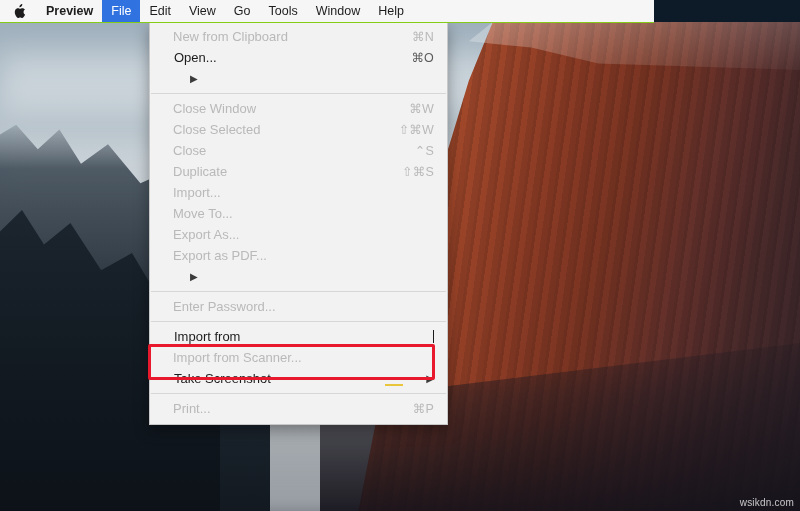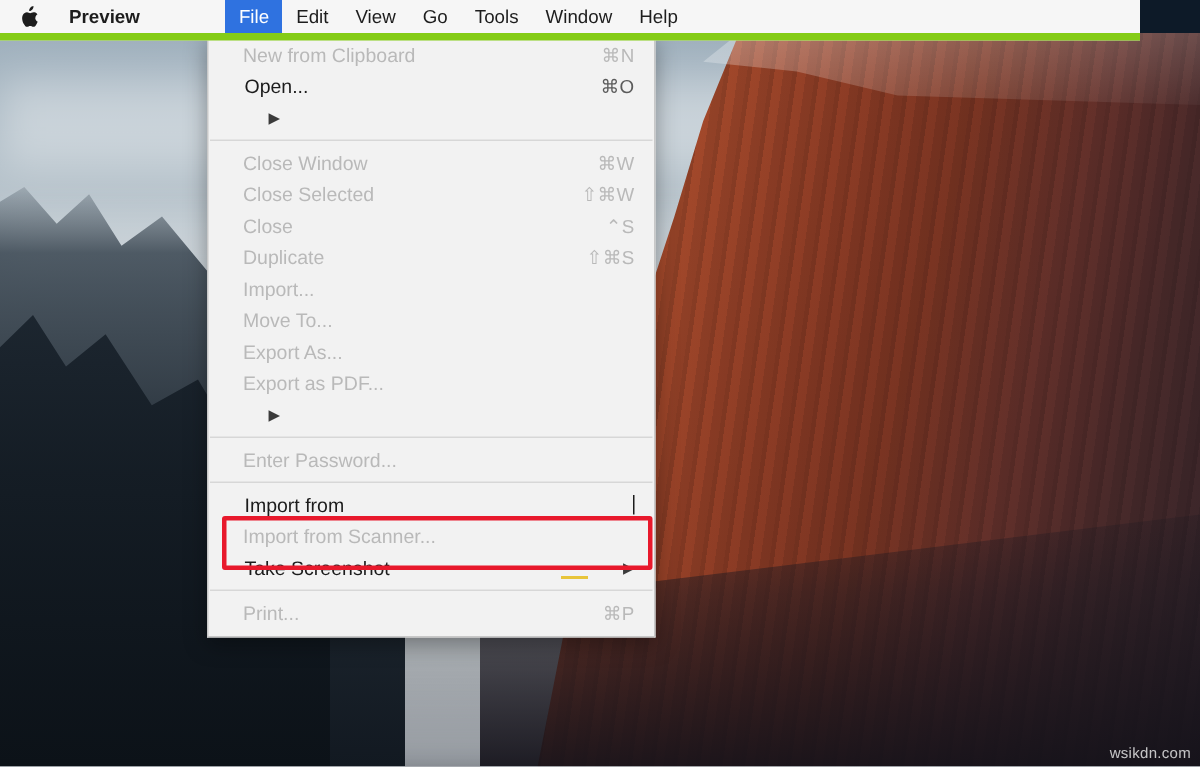--- a/index.html
+++ b/index.html
@@ -18,41 +18,40 @@
     width: 800px;
     height: 511px;
     overflow: hidden;
     background: #0d1a28;
   }
 
   
   #menubar {
     position: absolute;
     top: 0; left: 0;
-    width: 760px;
+    width: 654px;
     height: 22px;
     background: #f6f6f6;
-    border-bottom: 5px solid #84cc16;
+    border-bottom: 1px solid #84cc16;
     display: flex;
     align-items: center;
     z-index: 30;
   }
   .menu-item {
     font-size: 12.5px;
     color: #1d1d1d;
     padding: 0 9px;
     height: 22px;
     line-height: 22px;
     white-space: nowrap;
   }
   .menu-item.bold { font-weight: bold; }
   .menu-item.active {
     background: #2f72e0;
     color: #ffffff;
-    margin-left: 48px;
   }
   #apple-logo {
     padding: 0 11px 0 13px;
     height: 22px;
     display: flex;
     align-items: center;
   }
   #apple-logo svg { display: block; }
 
   
@@ -154,21 +153,21 @@
     left: 150px; bottom: 0;
     width: 420px; height: 210px;
     background: linear-gradient(to top, rgba(180,185,190,0.55), rgba(180,185,190,0));
     filter: blur(8px);
   }
 
   
   #file-menu {
     position: absolute;
     top: 22px;
-    left: 138px;
+    left: 149px;
     width: 297px;
     background: #f2f2f2;
     border: 1px solid #c8c8c8;
     border-top: none;
     box-shadow: 0 5px 14px rgba(0,0,0,0.34);
     padding: 4px 0 5px 0;
     z-index: 25;
   }
   .mrow {
     position: relative;

